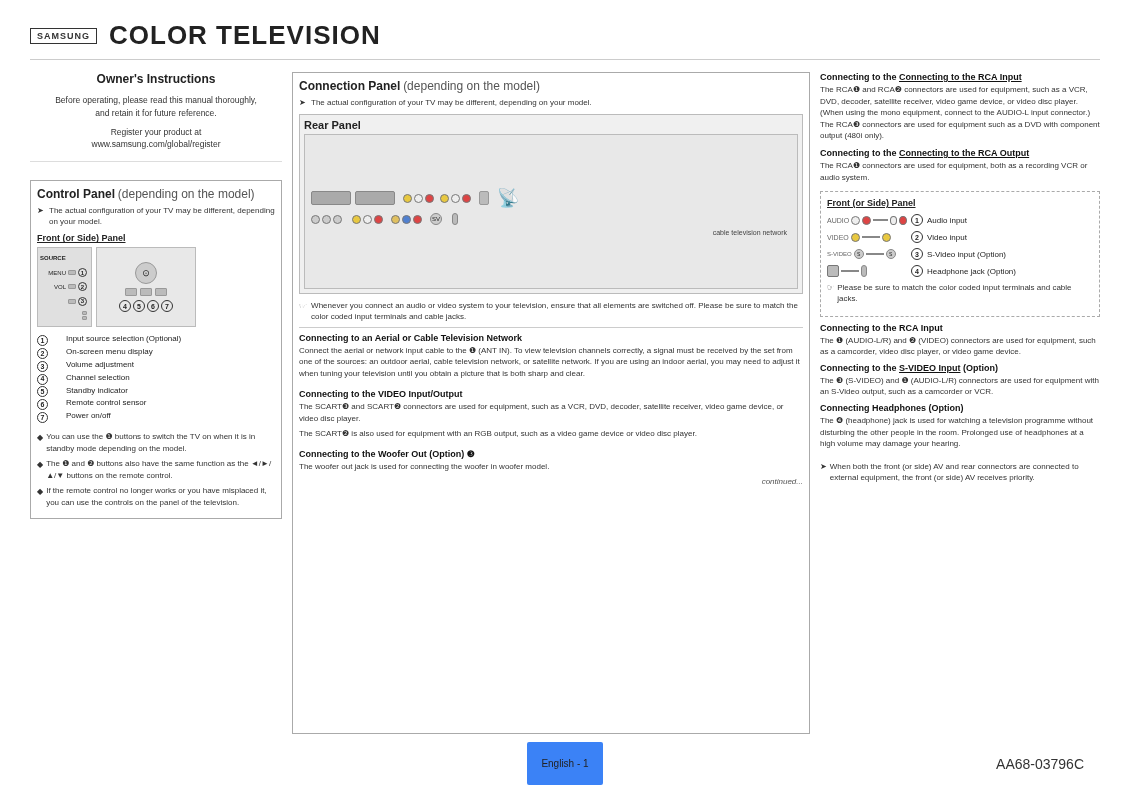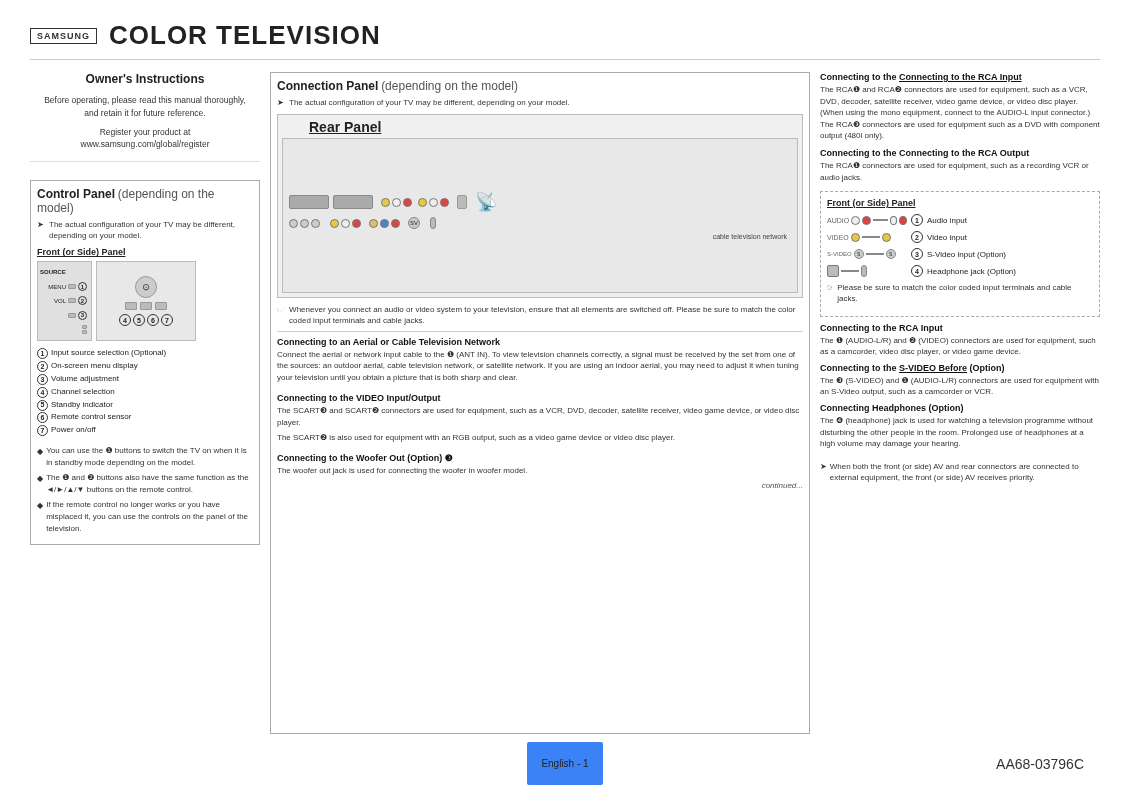--- a/index.html
+++ b/index.html
@@ -49,21 +49,21 @@
       letter-spacing: 1px;
     }
     
     .content {
       display: flex;
       flex: 1;
       gap: 10px;
     }
     
     .col-left {
-      width: 230px;
+      width: 252px;
       flex-shrink: 0;
     }
     .owner-instructions {
       text-align: center;
       margin-bottom: 18px;
       padding-bottom: 10px;
       border-bottom: 1px solid #ddd;
     }
     .owner-instructions h2 {
       font-size: 12px;
@@ -108,22 +108,22 @@
       text-decoration: underline;
       margin: 6px 0 4px 0;
     }
     .numbered-list {
       margin: 6px 0;
     }
     .numbered-item {
       font-size: 8px;
       line-height: 1.6;
       display: flex;
-      align-items: flex-start;
-      gap: 3px;
+      align-items: flex-end;
+      gap: 18px;
     }
     .num-circle {
       display: inline-flex;
       align-items: center;
       justify-content: center;
       width: 11px;
       height: 11px;
       border: 1px solid #333;
       border-radius: 50%;
       font-size: 7px;
@@ -158,25 +158,23 @@
       margin-bottom: 0;
       height: 100%;
     }
     .rear-panel-box {
       border: 1px solid #bbb;
       background: #f0f0f0;
       padding: 4px;
       margin: 6px 0;
     }
     .rear-panel-title {
-      font-size: 14px;
-      font-weight: bold;
-      text-decoration: underline;
+      font-size: 11px;
+      font-weight: bold;
       margin-bottom: 3px;
-      margin-left: 27px;
     }
     .connection-note {
       display: flex;
       gap: 4px;
       font-size: 8px;
       line-height: 1.4;
       margin: 4px 0;
       color: #333;
     }
     .connection-note-icon {
@@ -646,23 +644,23 @@
 
       <div class="right-top">
         <div class="right-section-heading">
           <span>Connecting to the </span><span style="text-decoration:underline;">Connecting to the RCA Input</span>
         </div>
         <div class="body-text">The RCA❶ and RCA❷ connectors are used for equipment, such as a VCR, DVD, decoder, satellite receiver, video game device, or video disc player. (When using the mono equipment, connect to the AUDIO-L input connector.) The RCA❸ connectors are used for equipment such as a DVD with component output (480i only).</div>
 
         <div style="height:6px;"></div>
 
         <div class="right-section-heading">
-          <span>Connecting to the </span><span style="">Connecting to the RCA Output</span>
-        </div>
-        <div class="body-text">The RCA❶ connectors are used for equipment, such as a recording VCR or audio jacks.</div>
+          <span>Connecting to the </span><span style="text-decoration:underline;">Connecting to the RCA Output</span>
+        </div>
+        <div class="body-text">The RCA❶ connectors are used for equipment, both as a recording VCR or audio system.</div>
       </div>
 
       <div class="front-side-panel-box">
         <div class="front-side-title">Front (or Side) Panel</div>
 
         <div class="input-row">
           <div style="display:flex; gap:2px; align-items:center; width:80px;">
             <span style="font-size:7px; color:#666;">AUDIO</span>
             <div style="display:flex; gap:2px;">
               <div class="rca-port rca-white"></div>
@@ -715,21 +713,21 @@
       </div>
 
       <div style="height:6px;"></div>
 
       <div class="right-section-heading">Connecting to the RCA Input</div>
       <div class="body-text">The ❶ (AUDIO-L/R) and ❷ (VIDEO) connectors are used for equipment, such as a camcorder, video disc player, or video game device.</div>
 
       <div style="height:5px;"></div>
 
       <div class="right-section-heading">
-        <span>Connecting to the </span><span style="text-decoration:underline;">S-VIDEO Before</span><span> (Option)</span>
+        <span>Connecting to the </span><span style="text-decoration:underline;">S-VIDEO Input</span><span> (Option)</span>
       </div>
       <div class="body-text">The ❸ (S-VIDEO) and ❶ (AUDIO-L/R) connectors are used for equipment with an S-Video output, such as a camcorder or VCR.</div>
 
       <div style="height:5px;"></div>
 
       <div class="right-section-heading">
         <span>Connecting Headphones </span><span>(Option)</span>
       </div>
       <div class="body-text">The ❹ (headphone) jack is used for watching a television programme without disturbing the other people in the room. Prolonged use of headphones at a high volume may damage your hearing.</div>
 

